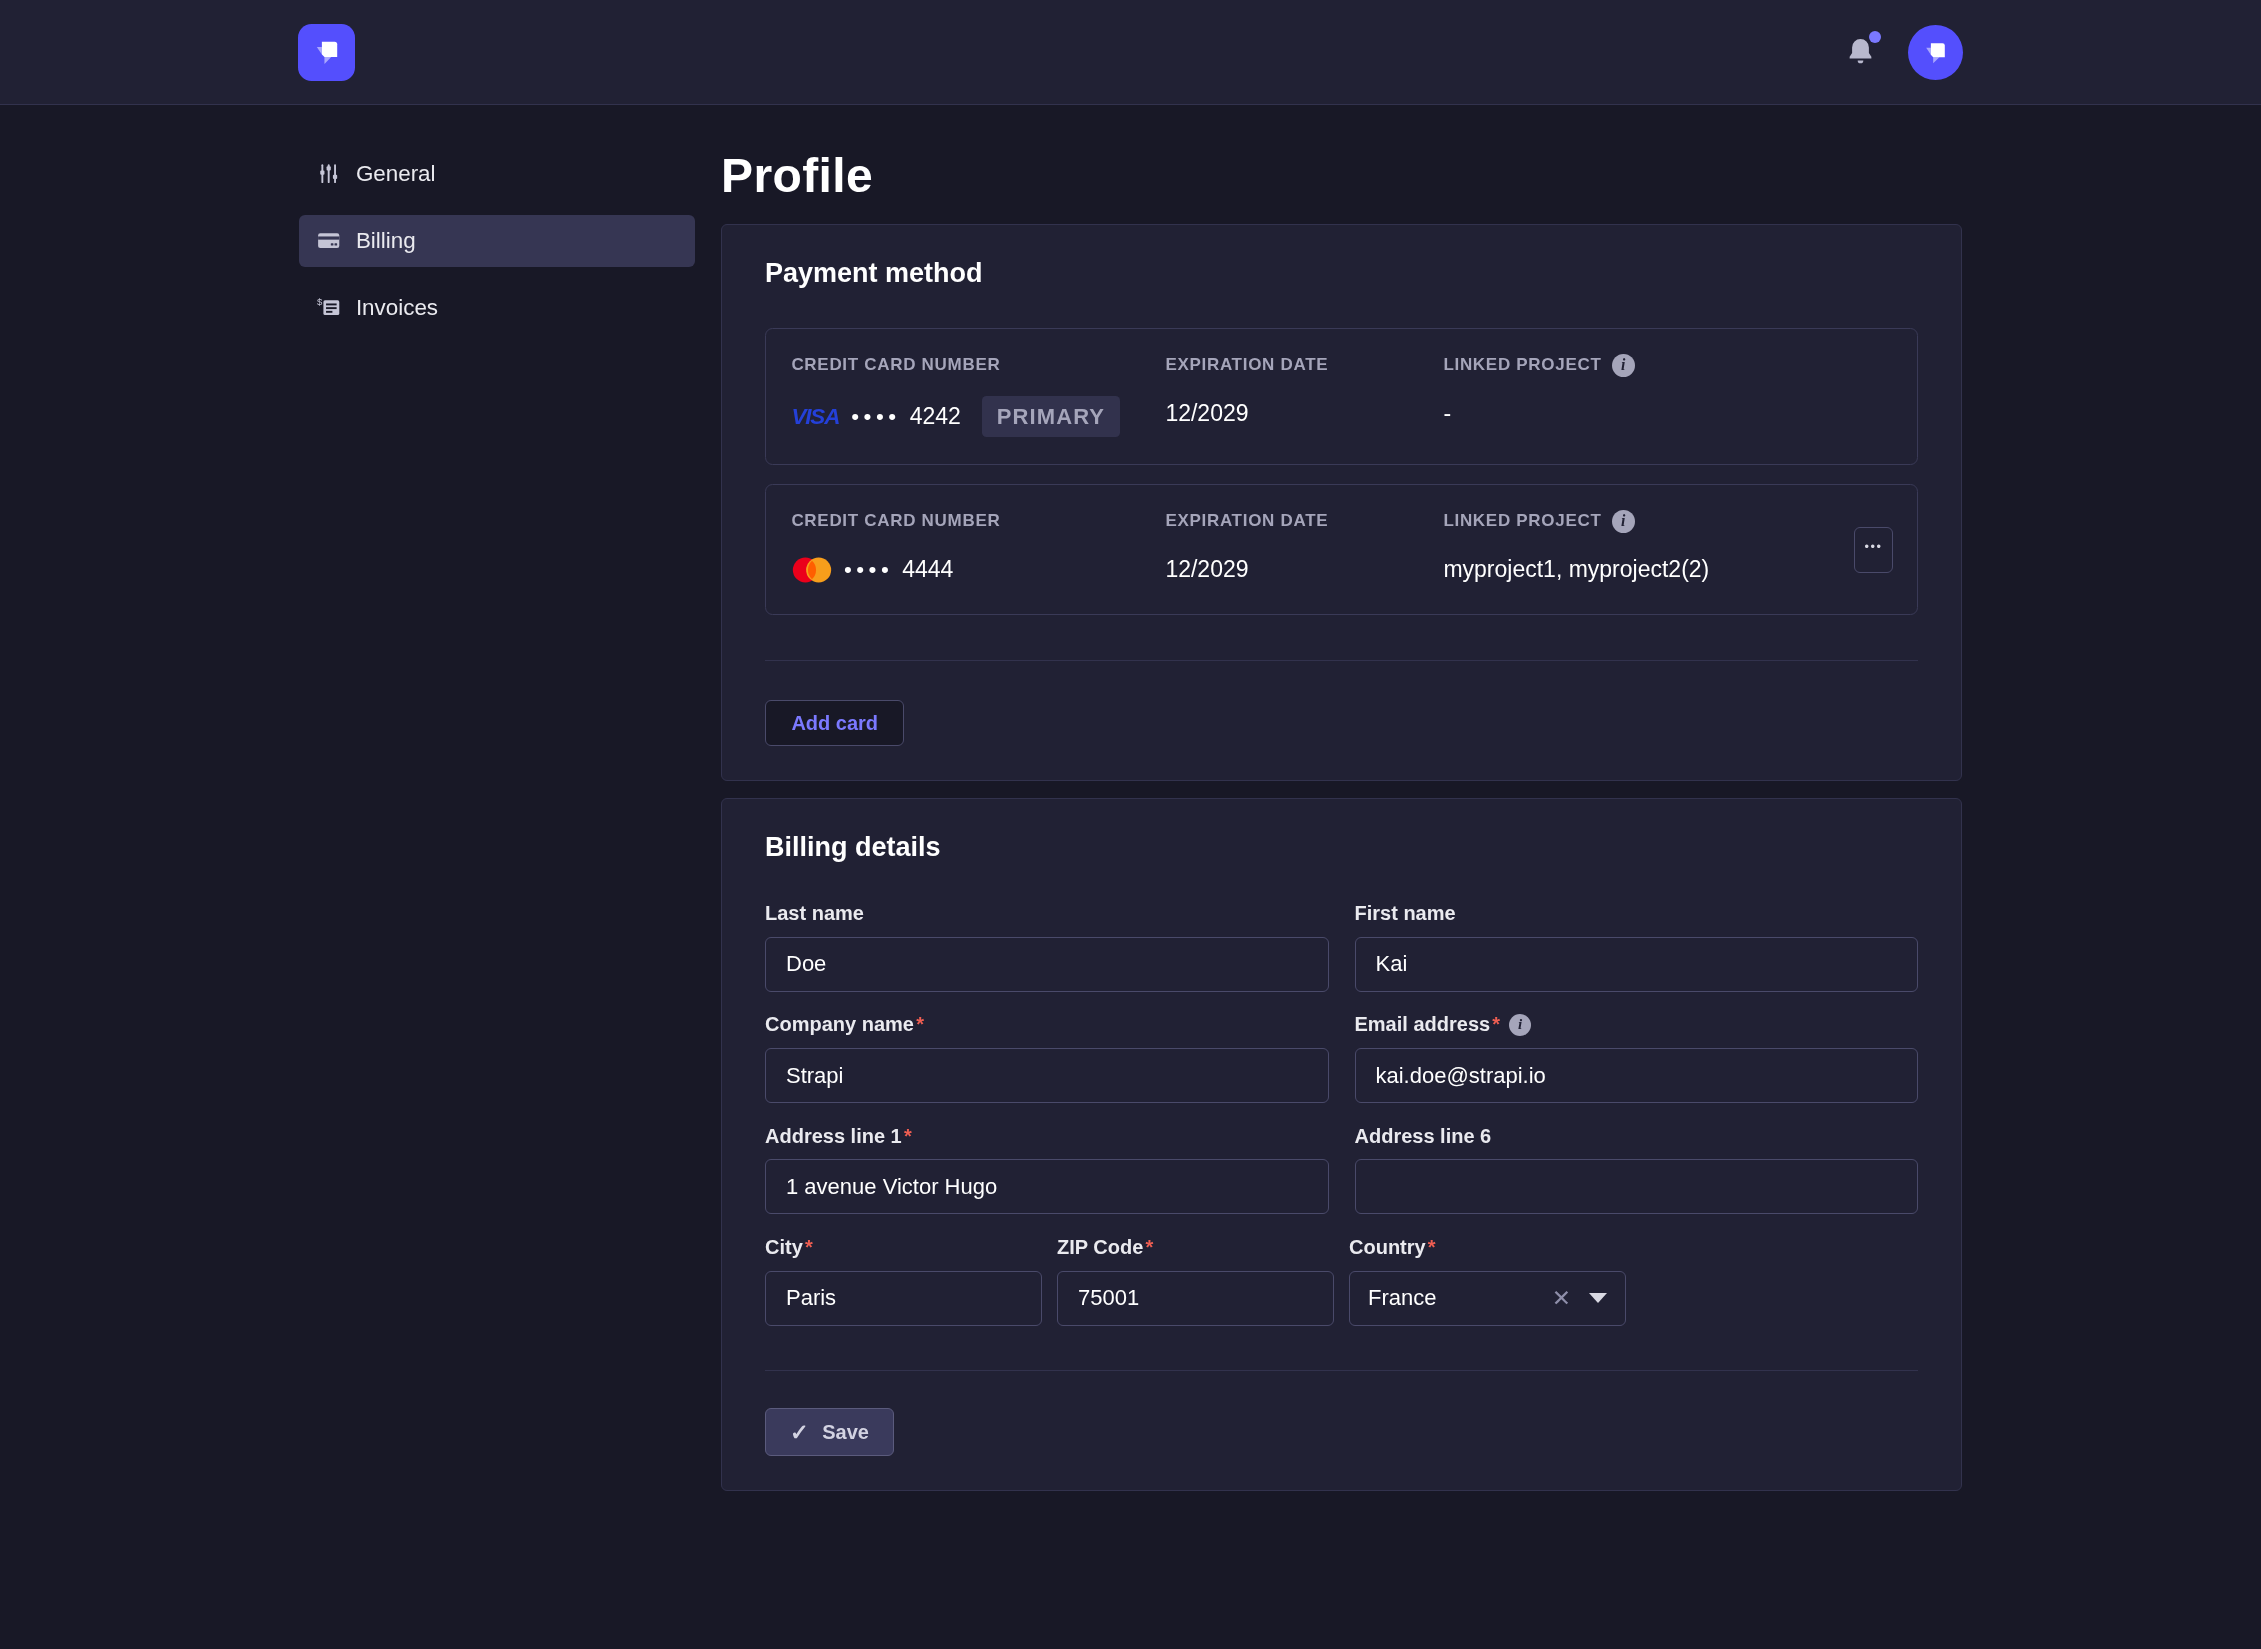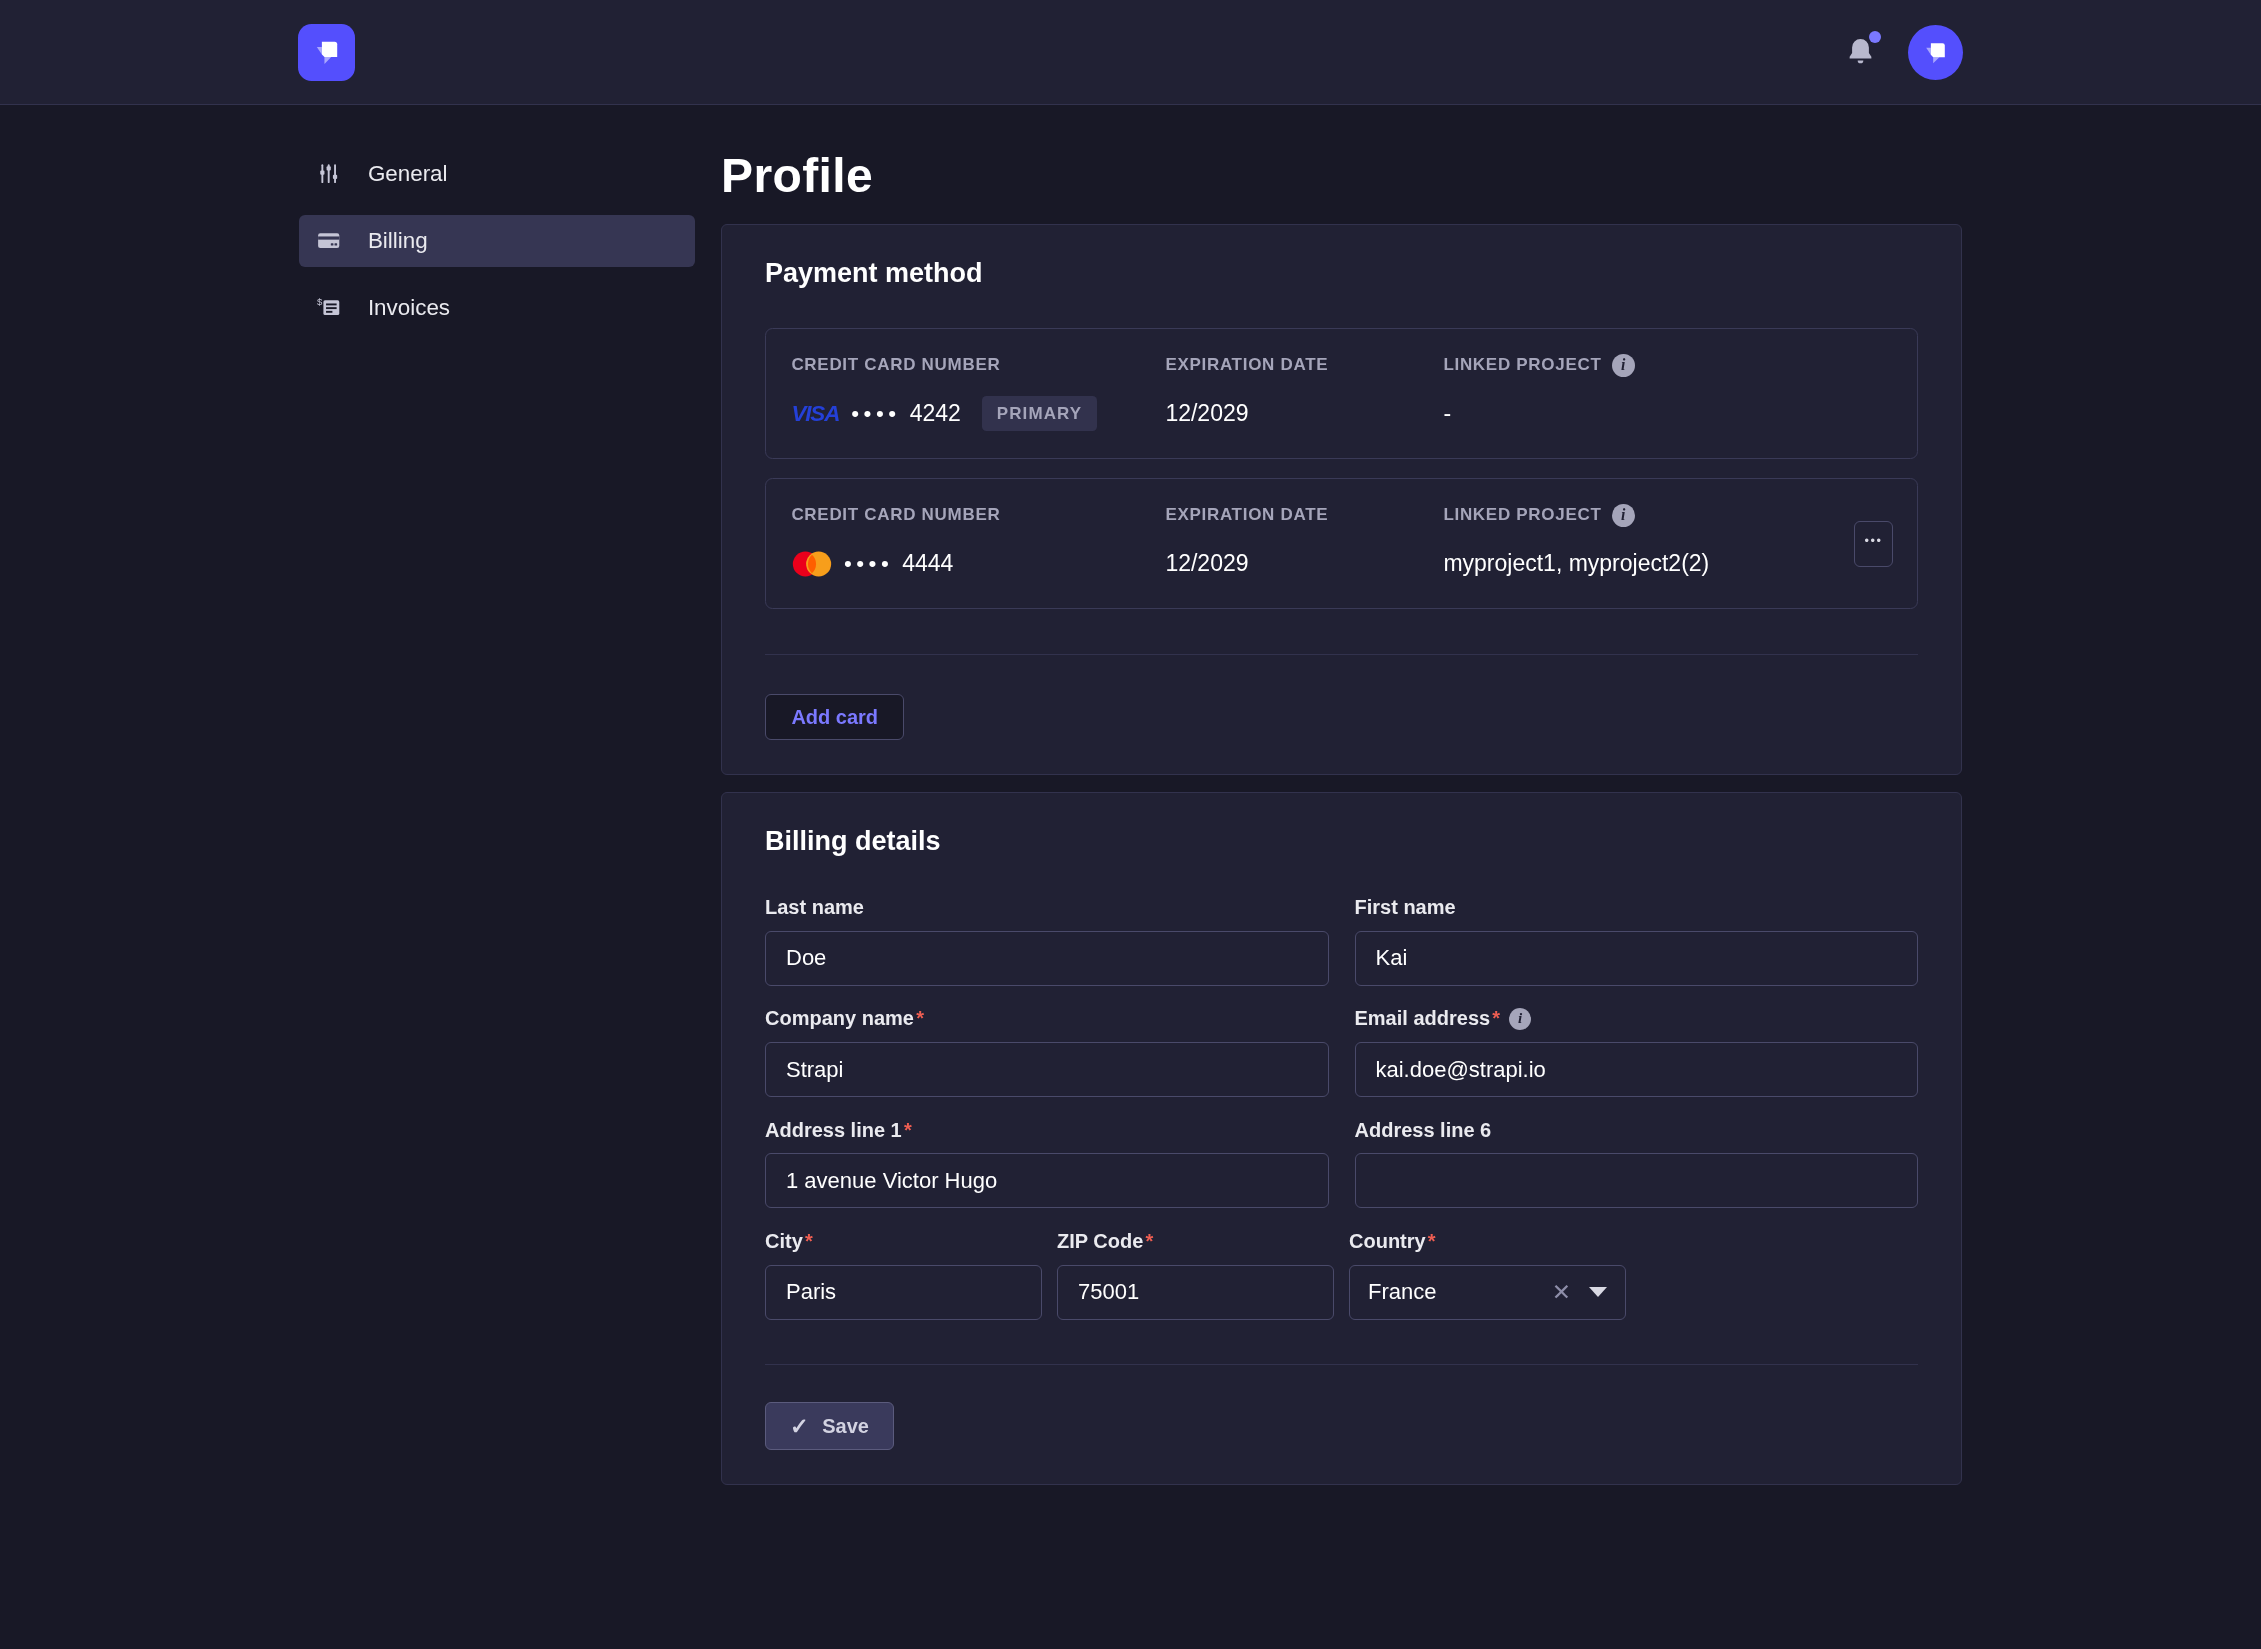--- a/index.html
+++ b/index.html
@@ -41,21 +41,21 @@
 
   
   .container {
     width: 1663px; margin: 0 auto;
     display: flex; gap: 26px;
     padding-top: 43px;
   }
   .sidebar { width: 396px; flex-shrink: 0; }
   .side-item {
     height: 52px; border-radius: 6px;
-    display: flex; align-items: center; gap: 27px;
+    display: flex; align-items: center; gap: 15px;
     padding: 0 16.5px; margin-bottom: 15px;
     font-size: 22.4px; font-weight: 500; color: #eaeaef;
     cursor: pointer;
   }
   .side-item.active { background: #363653; }
   .side-icon { width: 25.4px; height: 25.4px; color: #c5c5d6; display: inline-flex; }
   .main { flex: 1; min-width: 0; }
 
   .page-title {
     font-size: 48px; font-weight: 700; color: #ffffff;
@@ -99,21 +99,21 @@
   .visa-mark {
     color: #2440d8; font-style: italic; font-weight: 700;
     font-size: 22.4px; letter-spacing: -1.1px; margin-right: 12px;
   }
   .mc-mark { width: 42px; height: 28px; margin-right: 10.5px; display: inline-flex; }
   .masked-dots { letter-spacing: 4.5px; margin-right: 9px; font-size: 22.4px; }
   .primary-badge {
     margin-left: 21px;
     background: #32324d; border-radius: 4.5px;
     padding: 7.5px 15px;
-    font-size: 17px; font-weight: 600; letter-spacing: 1.1px;
+    font-size: 22px; font-weight: 600; letter-spacing: 1.1px;
     color: #a5a5ba;
   }
   .info-dot {
     width: 23px; height: 23px; border-radius: 50%;
     background: #a5a5ba; color: #212134;
     font-family: "Liberation Serif", serif;
     font-size: 15.7px; font-weight: 700; font-style: italic;
     display: inline-flex; align-items: center; justify-content: center;
     cursor: pointer;
   }

